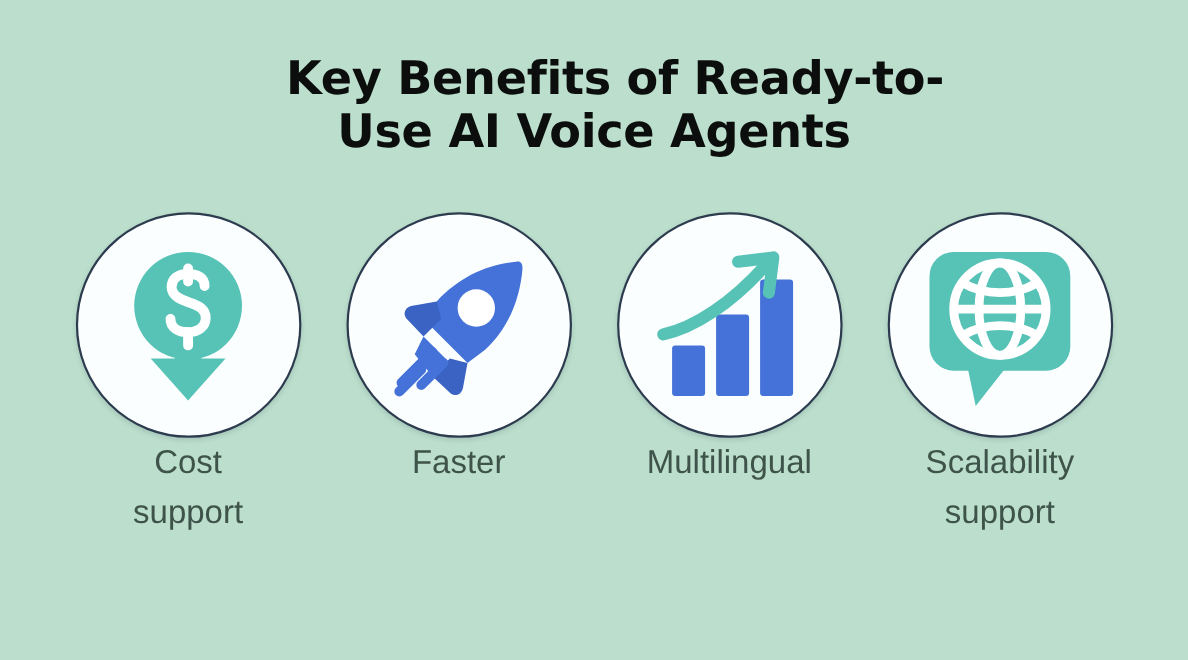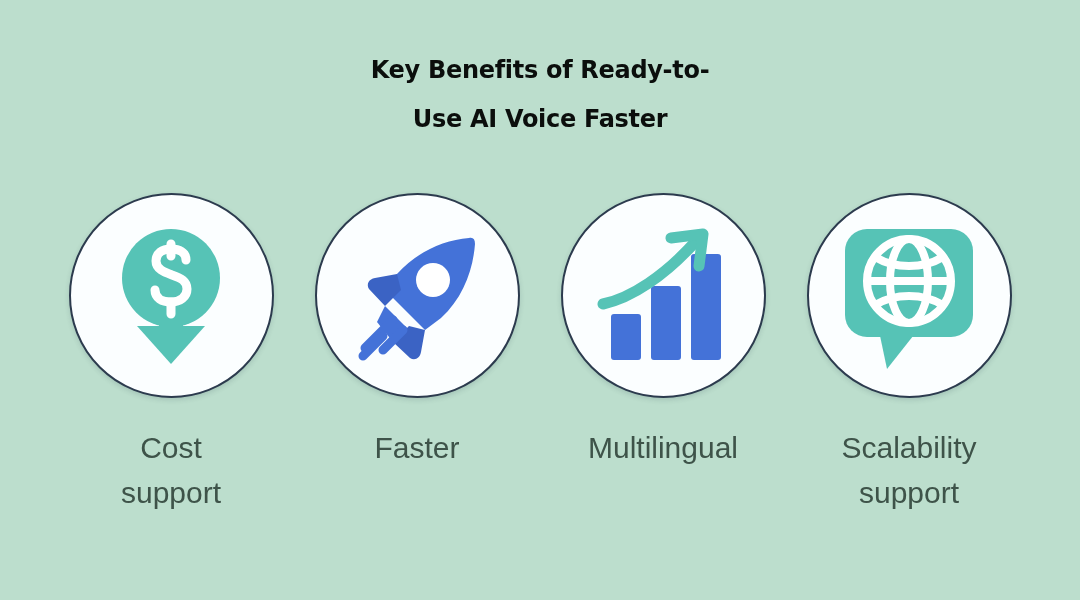--- a/index.html
+++ b/index.html
@@ -28,21 +28,21 @@
     left: 50%;
     transform: translateX(-50%);
     top: 46px;
     width: 560px;
     text-align: center;
   }
   .title-line {
     display: block;
     font-family: "DejaVu Sans", "Liberation Sans", sans-serif;
     font-weight: 700;
-    font-size: 24px;
+    font-size: 42px;
     line-height: 49px;
     letter-spacing: -0.3px;
     color: #0b0e0c;
     white-space: nowrap;
   }
 
   
   .cards {
     position: absolute;
     top: 193px;
@@ -72,21 +72,20 @@
     align-items: center;
     justify-content: center;
     overflow: hidden;
   }
   .badge svg {
     display: block;
   }
 
   
   .card-label {
-    margin-top: 27px;
     text-align: center;
     font-family: "Liberation Sans", sans-serif;
     font-size: 30px;
     line-height: 45px;
     font-weight: 400;
     color: #3e5349;
     width: 230px;
     word-spacing: 1px;
   }
   .card-label .lbl-line {
@@ -94,21 +93,21 @@
     white-space: nowrap;
   }
 </style>
 </head>
 <body>
 
 <div class="poster">
 
   <div class="title-block">
     <span class="title-line">Key Benefits of Ready-to-</span>
-    <span class="title-line">Use AI Voice Faster</span>
+    <span class="title-line">Use AI Voice Agents</span>
   </div>
 
   <div class="cards">
 
     <div class="card">
       <div class="badge">
         <span>
           <svg width="128" height="140" viewBox="0 0 128 140" aria-hidden="true">
             <circle cx="64" cy="52" r="49" fill="#56c3b6"></circle>
             <rect x="52" y="84" width="24" height="26" fill="#56c3b6"></rect>

